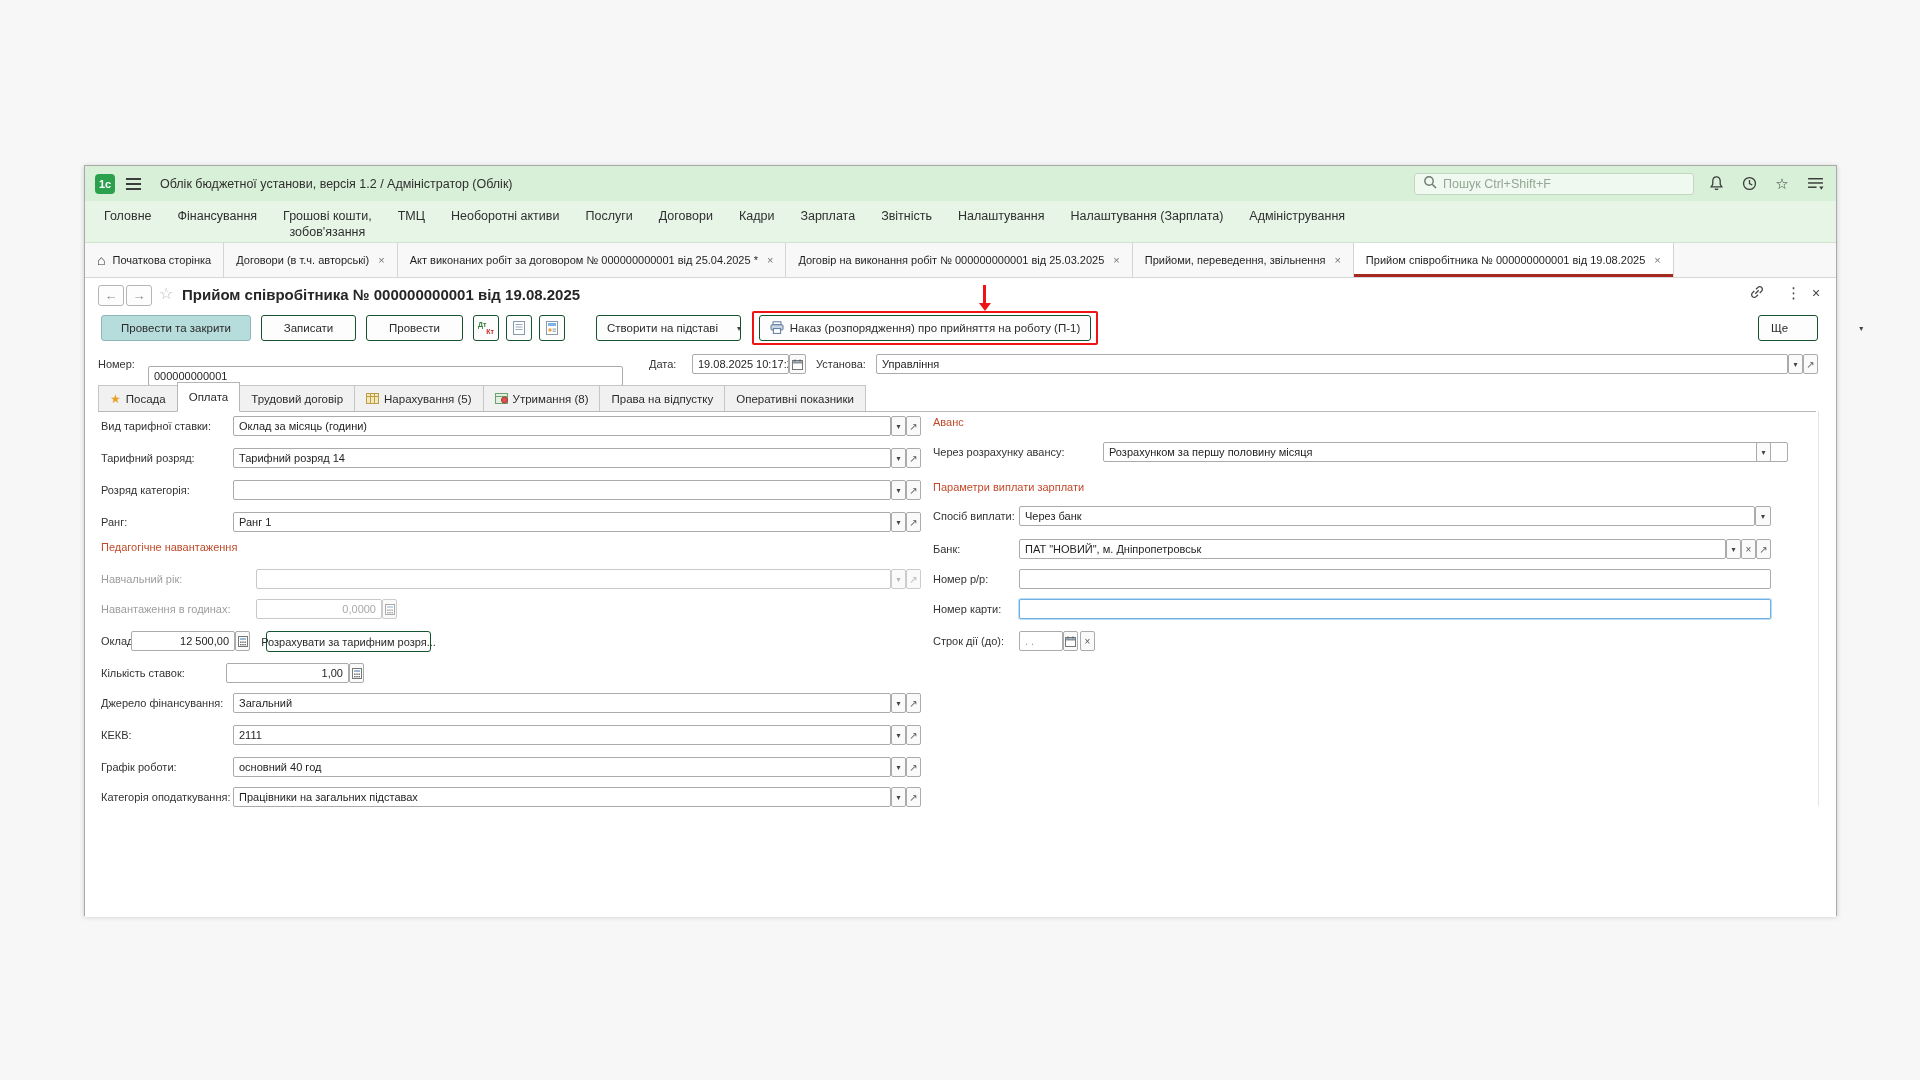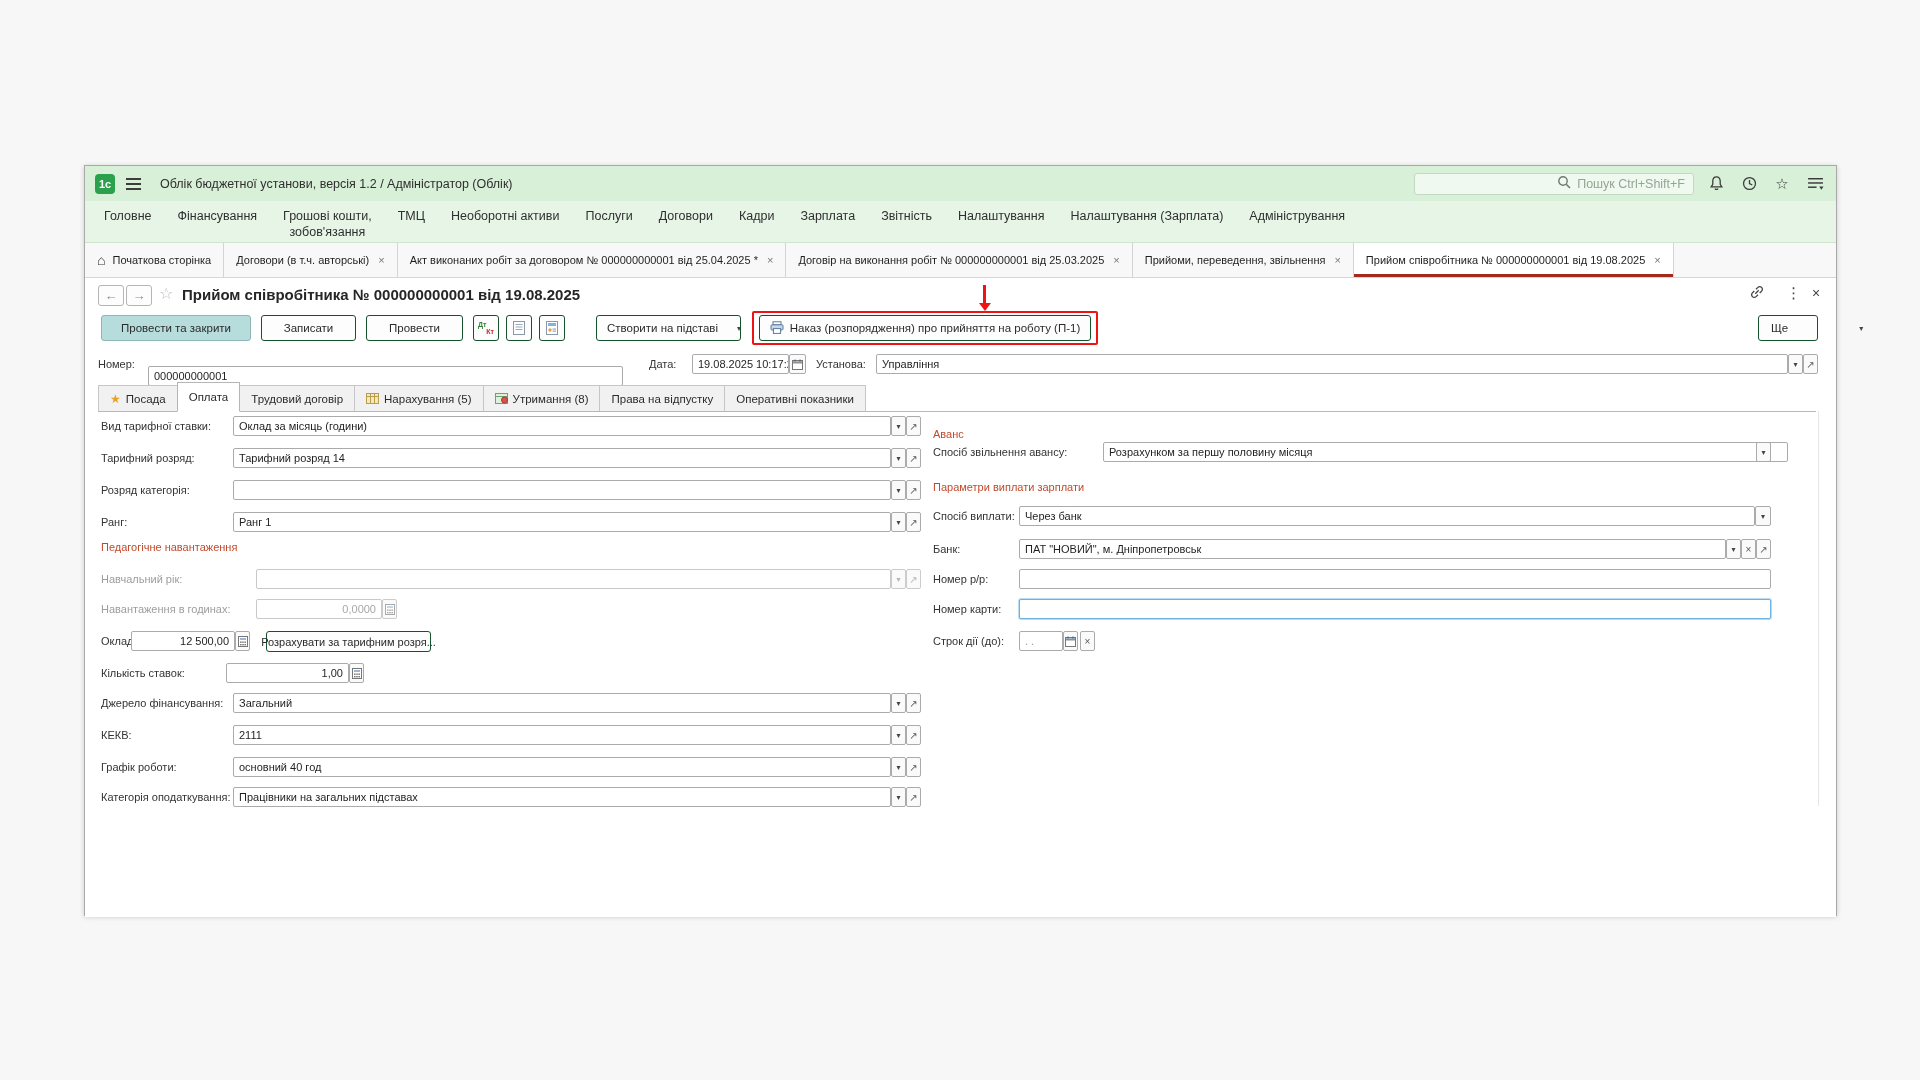--- a/index.html
+++ b/index.html
@@ -6,21 +6,21 @@
   html,body { width:1920px; height:1080px; background:#f7f7f7; font-family:"Liberation Sans", sans-serif; overflow:hidden; }
   .app-window { position:absolute; left:84px; top:165px; width:1753px; height:751px; background:#fff; border:1px solid #a9a9a9; box-shadow:0 1px 5px rgba(0,0,0,.18); }
 
   
   .titlebar { height:35px; background:#d8efd8; display:flex; align-items:center; padding:0 10px; gap:11px; }
   .logo { width:20px; height:20px; background:#2ca14d; border-radius:4px; color:#fff; font-size:11px; font-weight:bold; display:flex; align-items:center; justify-content:center; }
   .burger { display:flex; flex-direction:column; gap:3px; cursor:pointer; }
   .burger i { display:block; width:15px; height:2px; background:#3c3c3c; }
   .app-title { font-size:12.5px; color:#2f2f2f; margin-left:8px; }
   .tb-spacer { flex:1; }
-  .searchbox { width:280px; height:22px; background:#f0f9f0; border:1px solid #c2d8c2; border-radius:3px; display:flex; align-items:center; gap:6px; padding:0 8px;justify-content:flex-end; }
+  .searchbox { width:280px; height:22px; background:#f0f9f0; border:1px solid #c2d8c2; border-radius:3px; display:flex; align-items:center; gap:6px; padding:0 8px; }
   .searchbox .ph { font-size:12.5px; color:#93a693; }
   .tb-icon { width:22px; display:flex; align-items:center; justify-content:center; cursor:pointer; }
   .tb-icon .uni { font-size:15px; color:#3c3c3c; }
 
   
   .menubar { height:42px; background:#e7f5e7; display:flex; align-items:flex-start; padding:4px 6px 0 6px; border-bottom:1px solid #cfe3cf; }
   .menu-item { font-size:12.5px; color:#2f2f2f; padding:3px 13px; cursor:pointer; white-space:pre-line; text-align:center; line-height:16px; }
 
   
   .wintabs { height:35px; background:#f8f8f8; border-bottom:1px solid #d7d7d7; display:flex; align-items:stretch; }
@@ -428,23 +428,23 @@
 
     <div class="lbl" style="left:16px; top:509px;">Категорія оподаткування:</div>
     <div class="inp" style="left:148px; top:509px; width:658px;"><span>Працівники на загальних підставах</span></div>
     <div class="sq" style="left:806px; top:509px; width:15px;">
           <span class="caret">▾</span>
         </div>
     <div class="sq" style="left:821px; top:509px; width:15px;">
           <span class="openg">↗</span>
         </div>
 
-    <div class="section-title" style="left:848px; top:138px;margin-top:12px;">Аванс</div>
-
-    <div class="lbl" style="left:848px; top:164px;">Спосіб звільнення авансу:</div>
+    <div class="section-title" style="left:848px; top:138px;">Аванс</div>
+
+    <div class="lbl" style="left:848px; top:164px;">Через розрахунку авансу:</div>
     <div class="inp" style="left:986px; top:164px; width:685px;margin-left:32px;"><span>Розрахунком за першу половину місяця</span></div>
     <div class="sq" style="left:1671px; top:164px; width:15px;">
           <span class="caret">▾</span>
         </div>
 
     <div class="section-title" style="left:848px; top:203px;">Параметри виплати зарплати</div>
 
     <div class="lbl" style="left:848px; top:228px;">Спосіб виплати:</div>
     <div class="inp" style="left:934px; top:228px; width:736px;"><span>Через банк</span></div>
     <div class="sq" style="left:1670px; top:228px; width:16px;">

